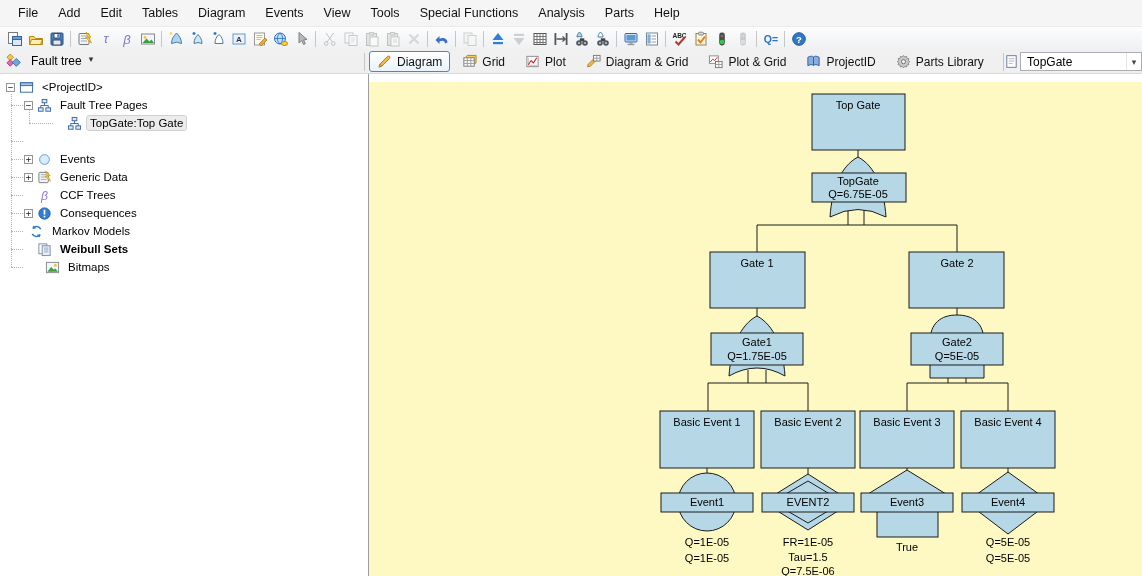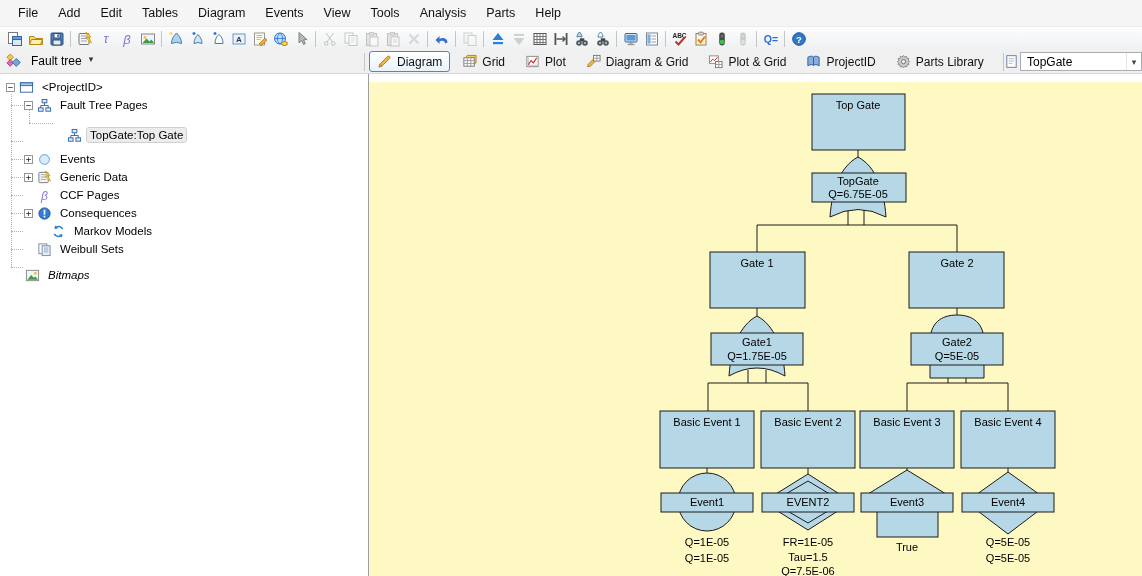--- a/index.html
+++ b/index.html
@@ -59,20 +59,21 @@
 
   <div class="menubar">
       <span class="menu-item">File</span>
       <span class="menu-item">Add</span>
       <span class="menu-item">Edit</span>
       <span class="menu-item">Tables</span>
       <span class="menu-item">Diagram</span>
       <span class="menu-item">Events</span>
       <span class="menu-item">View</span>
       <span class="menu-item">Tools</span>
+      <span class="menu-item">Special Functions</span>
       <span class="menu-item">Analysis</span>
       <span class="menu-item">Parts</span>
       <span class="menu-item">Help</span>
     </div>
 
   <div class="toolbar">
       <span class="tbtn">
         <span style="display: flex;">
           <svg width="16" height="16" viewBox="0 0 16 16">
             <rect x="1.5" y="1.5" width="9" height="11" fill="#fff" stroke="#7a7a7a"></rect>
@@ -503,21 +504,21 @@
             <rect x="5.5" y="1.5" width="5" height="3.6" fill="#dcebf8" stroke="#3465a4"></rect>
             <rect x="1.5" y="10.5" width="5" height="3.6" fill="#dcebf8" stroke="#3465a4"></rect>
             <rect x="9.5" y="10.5" width="5" height="3.6" fill="#dcebf8" stroke="#3465a4"></rect>
             <path d="M8 5.1 V8 M4 10.5 V8 H12 V10.5" fill="none" stroke="#3465a4"></path>
           </svg></span>
         <span class="hl">
           <span class="tlabel">Fault Tree Pages</span>
         </span>
       </div>
       <div class="stub" style="top: 31px; left: 11px; width: 12px;"></div>
-      <div class="trow selected" style="top: 40px; padding-left: 54px; margin-top: 12px;">
+      <div class="trow selected" style="top: 40px; padding-left: 54px;">
         <span class="expander hidden"></span>
         <span class="ticon"><svg width="15" height="15" viewBox="0 0 16 16">
             <rect x="5.5" y="1.5" width="5" height="3.6" fill="#dcebf8" stroke="#3465a4"></rect>
             <rect x="1.5" y="10.5" width="5" height="3.6" fill="#dcebf8" stroke="#3465a4"></rect>
             <rect x="9.5" y="10.5" width="5" height="3.6" fill="#dcebf8" stroke="#3465a4"></rect>
             <path d="M8 5.1 V8 M4 10.5 V8 H12 V10.5" fill="none" stroke="#3465a4"></path>
           </svg></span>
         <span class="hl">
           <span class="tlabel">TopGate:Top Gate</span>
         </span>
@@ -545,61 +546,61 @@
           <span class="tlabel">Generic Data</span>
         </span>
       </div>
       <div class="stub" style="top: 103px; left: 11px; width: 12px;"></div>
       <div class="trow" style="top: 112px; padding-left: 24px;">
         <span class="expander hidden"></span>
         <span class="ticon"><svg width="15" height="15" viewBox="0 0 16 16">
             <text x="8" y="13" font-size="13" font-style="italic" fill="#8d7ad6" text-anchor="middle">β</text>
           </svg></span>
         <span class="hl">
-          <span class="tlabel">CCF Pages</span>
+          <span class="tlabel">CCF Trees</span>
         </span>
       </div>
       <div class="stub" style="top: 121px; left: 11px; width: 12px;"></div>
       <div class="trow" style="top: 130px; padding-left: 24px;">
         <span class="expander">+</span>
         <span class="ticon"><svg width="15" height="15" viewBox="0 0 16 16">
             <circle cx="8" cy="8" r="6" fill="#2f7fd6" stroke="#1d579c"></circle>
             <rect x="7.1" y="4" width="1.8" height="5.2" fill="#fff"></rect>
             <rect x="7.1" y="10.4" width="1.8" height="1.8" fill="#fff"></rect>
           </svg></span>
         <span class="hl">
           <span class="tlabel">Consequences</span>
         </span>
       </div>
       <div class="stub" style="top: 139px; left: 11px; width: 12px;"></div>
-      <div class="trow" style="top: 148px; padding-left: 38px;">
+      <div class="trow" style="top: 148px; padding-left: 16px;">
         <span class="expander hidden"></span>
         <span class="ticon"><svg width="15" height="15" viewBox="0 0 16 16">
             <path d="M12.5 5.5 A5 5 0 0 0 4 4.5 M3.5 10.5 A5 5 0 0 0 12 11.5" fill="none" stroke="#2a7fd4" stroke-width="1.6"></path>
             <path d="M4.5 1.5 L4 5.2 L7.8 4.6 Z" fill="#2a7fd4"></path>
             <path d="M11.5 14.5 L12 10.8 L8.2 11.4 Z" fill="#2a7fd4"></path>
           </svg></span>
         <span class="hl">
           <span class="tlabel">Markov Models</span>
         </span>
       </div>
       <div class="stub" style="top: 157px; left: 11px; width: 12px;"></div>
-      <div class="trow" style="top: 166px; padding-left: 24px;">
+      <div class="trow" style="top: 166px; padding-left: 24px; font-weight: bold;">
         <span class="expander hidden"></span>
         <span class="ticon"><svg width="15" height="15" viewBox="0 0 16 16">
             <rect x="2" y="2" width="8.5" height="10.5" fill="#fff" stroke="#7b8aa8"></rect>
             <rect x="5.5" y="4" width="8.5" height="10.5" fill="#e6eef8" stroke="#7b8aa8"></rect>
             <path d="M7.5 6.5 h4.5 M7.5 8.5 h4.5 M7.5 10.5 h4.5" stroke="#9ab"></path>
           </svg></span>
         <span class="hl">
           <span class="tlabel">Weibull Sets</span>
         </span>
       </div>
       <div class="stub" style="top: 175px; left: 11px; width: 12px;"></div>
-      <div class="trow" style="top: 192px; padding-left: 12px; font-style: italic;">
+      <div class="trow" style="top: 184px; padding-left: 32px;">
         <span class="expander hidden"></span>
         <span class="ticon"><svg width="15" height="15" viewBox="0 0 16 16">
             <rect x="1.5" y="2.5" width="13" height="11" fill="#eef6ff" stroke="#888"></rect>
             <path d="M2.5 12.5 L6.5 7.5 L9.5 10.5 L11 9 L14 12.5 Z" fill="#3d9e3d"></path>
             <circle cx="11" cy="5.5" r="1.6" fill="#f6c244"></circle>
           </svg></span>
         <span class="hl">
           <span class="tlabel">Bitmaps</span>
         </span>
       </div>

